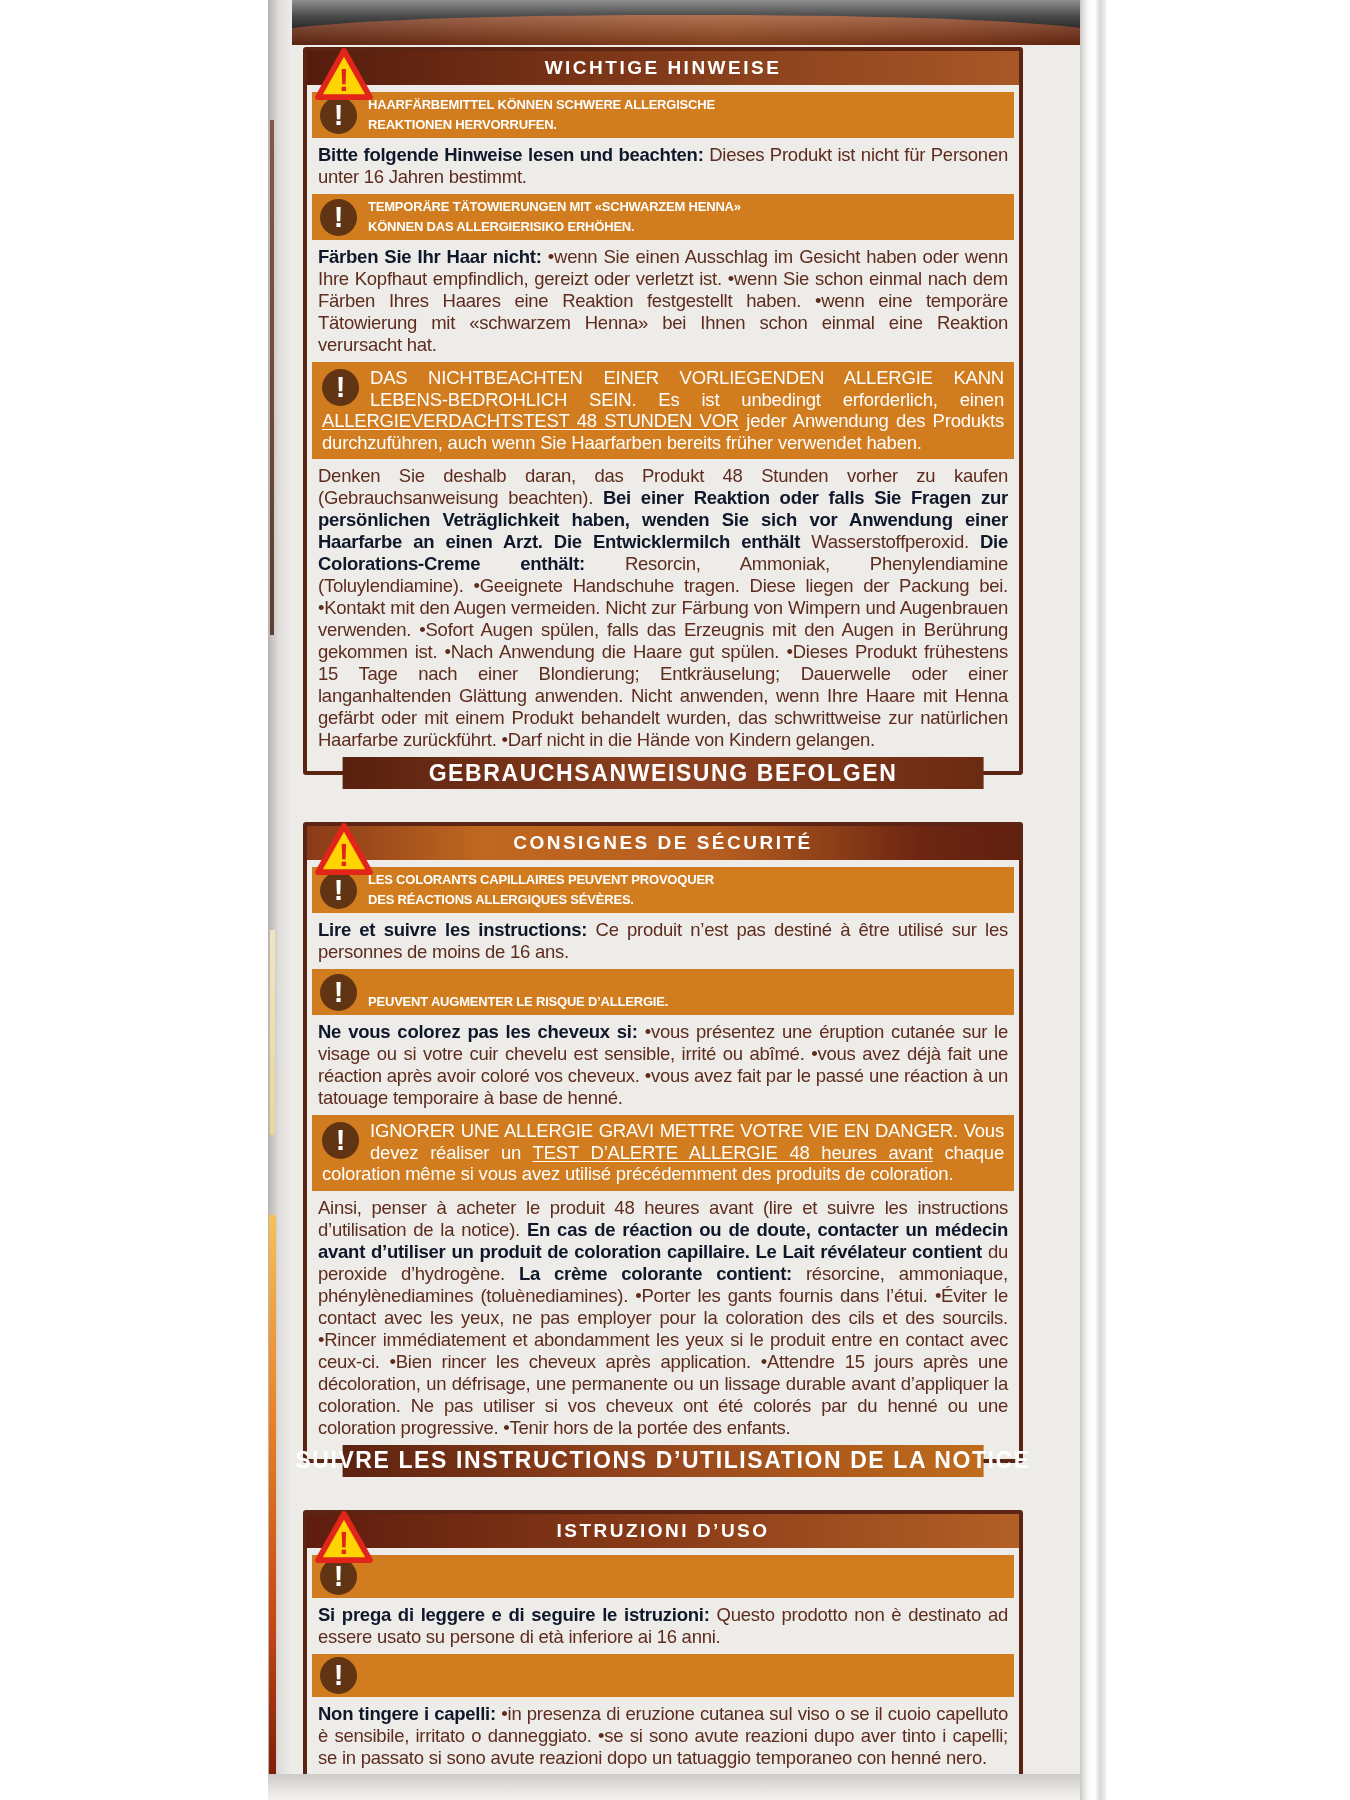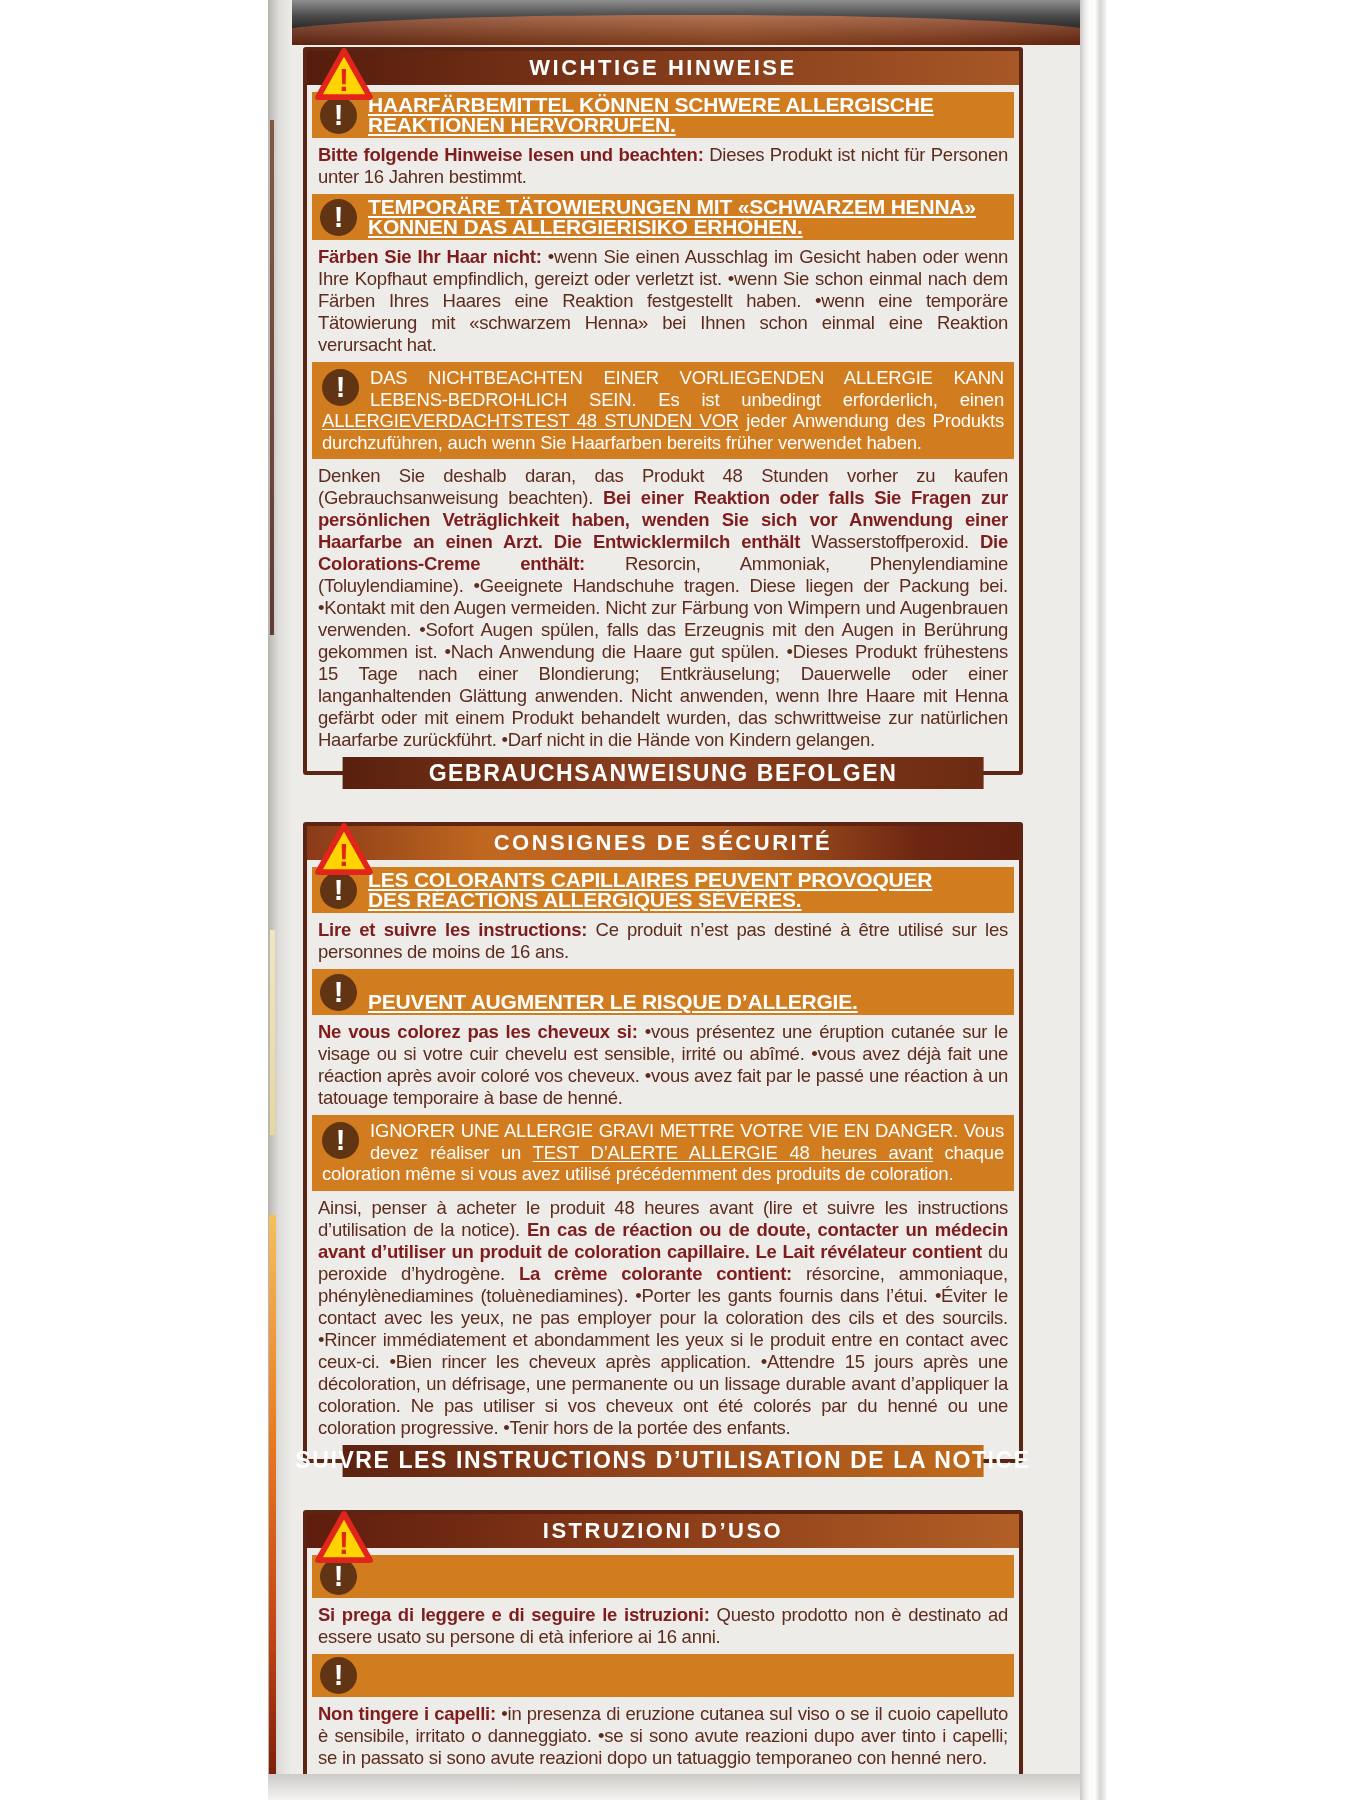--- a/index.html
+++ b/index.html
@@ -25,37 +25,37 @@
   .art-strip.s2{left:2px;top:930px;height:205px;width:5px;background:linear-gradient(180deg,#efe6c2,#e8d79c);}
   .art-strip.s3{left:1px;top:1215px;height:560px;width:7px;background:linear-gradient(180deg,#f5c05a,#e87a22 40%,#c24414 75%,#7e1f08);}
 
   
   .sections{position:absolute;left:35px;top:47px;width:720px;}
   .panel-section{position:relative;border:4px solid #5c2413;border-radius:3px;margin-bottom:47px;background:transparent;}
   .sec-header{position:relative;height:34px;display:flex;align-items:center;justify-content:center;}
   .hdr-de{background:linear-gradient(90deg,#551c0d 0%,#7c3618 42%,#a85827 100%);}
   .hdr-fr{background:linear-gradient(90deg,#8a3a18 0%,#c06820 25%,#b55e20 58%,#6d2612 86%,#62200f 100%);}
   .hdr-it{background:linear-gradient(90deg,#5e1d0e 0%,#8a3c18 50%,#b26026 100%);}
-  .sec-title{color:#fff;font-weight:700;font-size:22px;letter-spacing:2.5px;white-space:nowrap;}
+  .sec-title{color:#fff;font-weight:700;font-size:19px;letter-spacing:2.5px;white-space:nowrap;}
   .warn-tri{position:absolute;left:8px;top:-3px;width:58px;height:52px;z-index:3;}
   .warn-tri svg{display:block;}
 
   .sec-body{padding:2px 2px 14px 2px;}
   .alert{background:#d17c1e;margin:5px 3px;padding:3px 8px;display:flex;align-items:center;gap:11px;min-height:42px;box-sizing:border-box;}
   .excl{flex:0 0 auto;width:37px;height:37px;border-radius:50%;background:#613413;color:#ffffff;
     display:flex;align-items:center;justify-content:center;font-weight:700;font-size:29px;line-height:1;}
-  .alert-title{color:#fff;font-weight:700;font-size:21px;line-height:20px;letter-spacing:-0.2px;text-decoration:underline;}
+  .alert-title{color:#fff;font-weight:700;font-size:13px;line-height:20px;letter-spacing:-0.2px;}
   .alert.flow{display:block;padding:5px 10px 6px 10px;}
   .alert.flow .excl{float:left;margin:2px 11px 2px 0;}
   .alert-rich{color:#fff;font-size:18.5px;line-height:21.5px;text-align:justify;letter-spacing:-0.2px;}
   .alert-rich .b{font-weight:400;}
   .alert-rich .u,.para .u{text-decoration:underline;text-underline-offset:2px;}
 
   .para{color:#5e2b1d;font-size:18.5px;line-height:22px;letter-spacing:-0.25px;text-align:justify;margin:6px 0;padding:0 9px;}
-  .para .b{font-weight:700;color:#7f1d1d;}
+  .para .b{font-weight:700;color:#0f172a;}
 
   .sec-footer{position:absolute;bottom:-18px;left:50%;transform:translateX(-50%);width:90%;height:32px;
     display:flex;align-items:center;justify-content:center;color:#fff;font-weight:700;font-size:23px;letter-spacing:1.6px;white-space:nowrap;z-index:2;}
   .ftr-de{background:linear-gradient(90deg,#58200e 0%,#8f4220 50%,#6b2a12 100%);}
   .ftr-fr{background:linear-gradient(90deg,#5c2210 0%,#93431c 45%,#c06c1c 100%);}
 </style>
 </head>
 <body>
 
 <div class="package">

